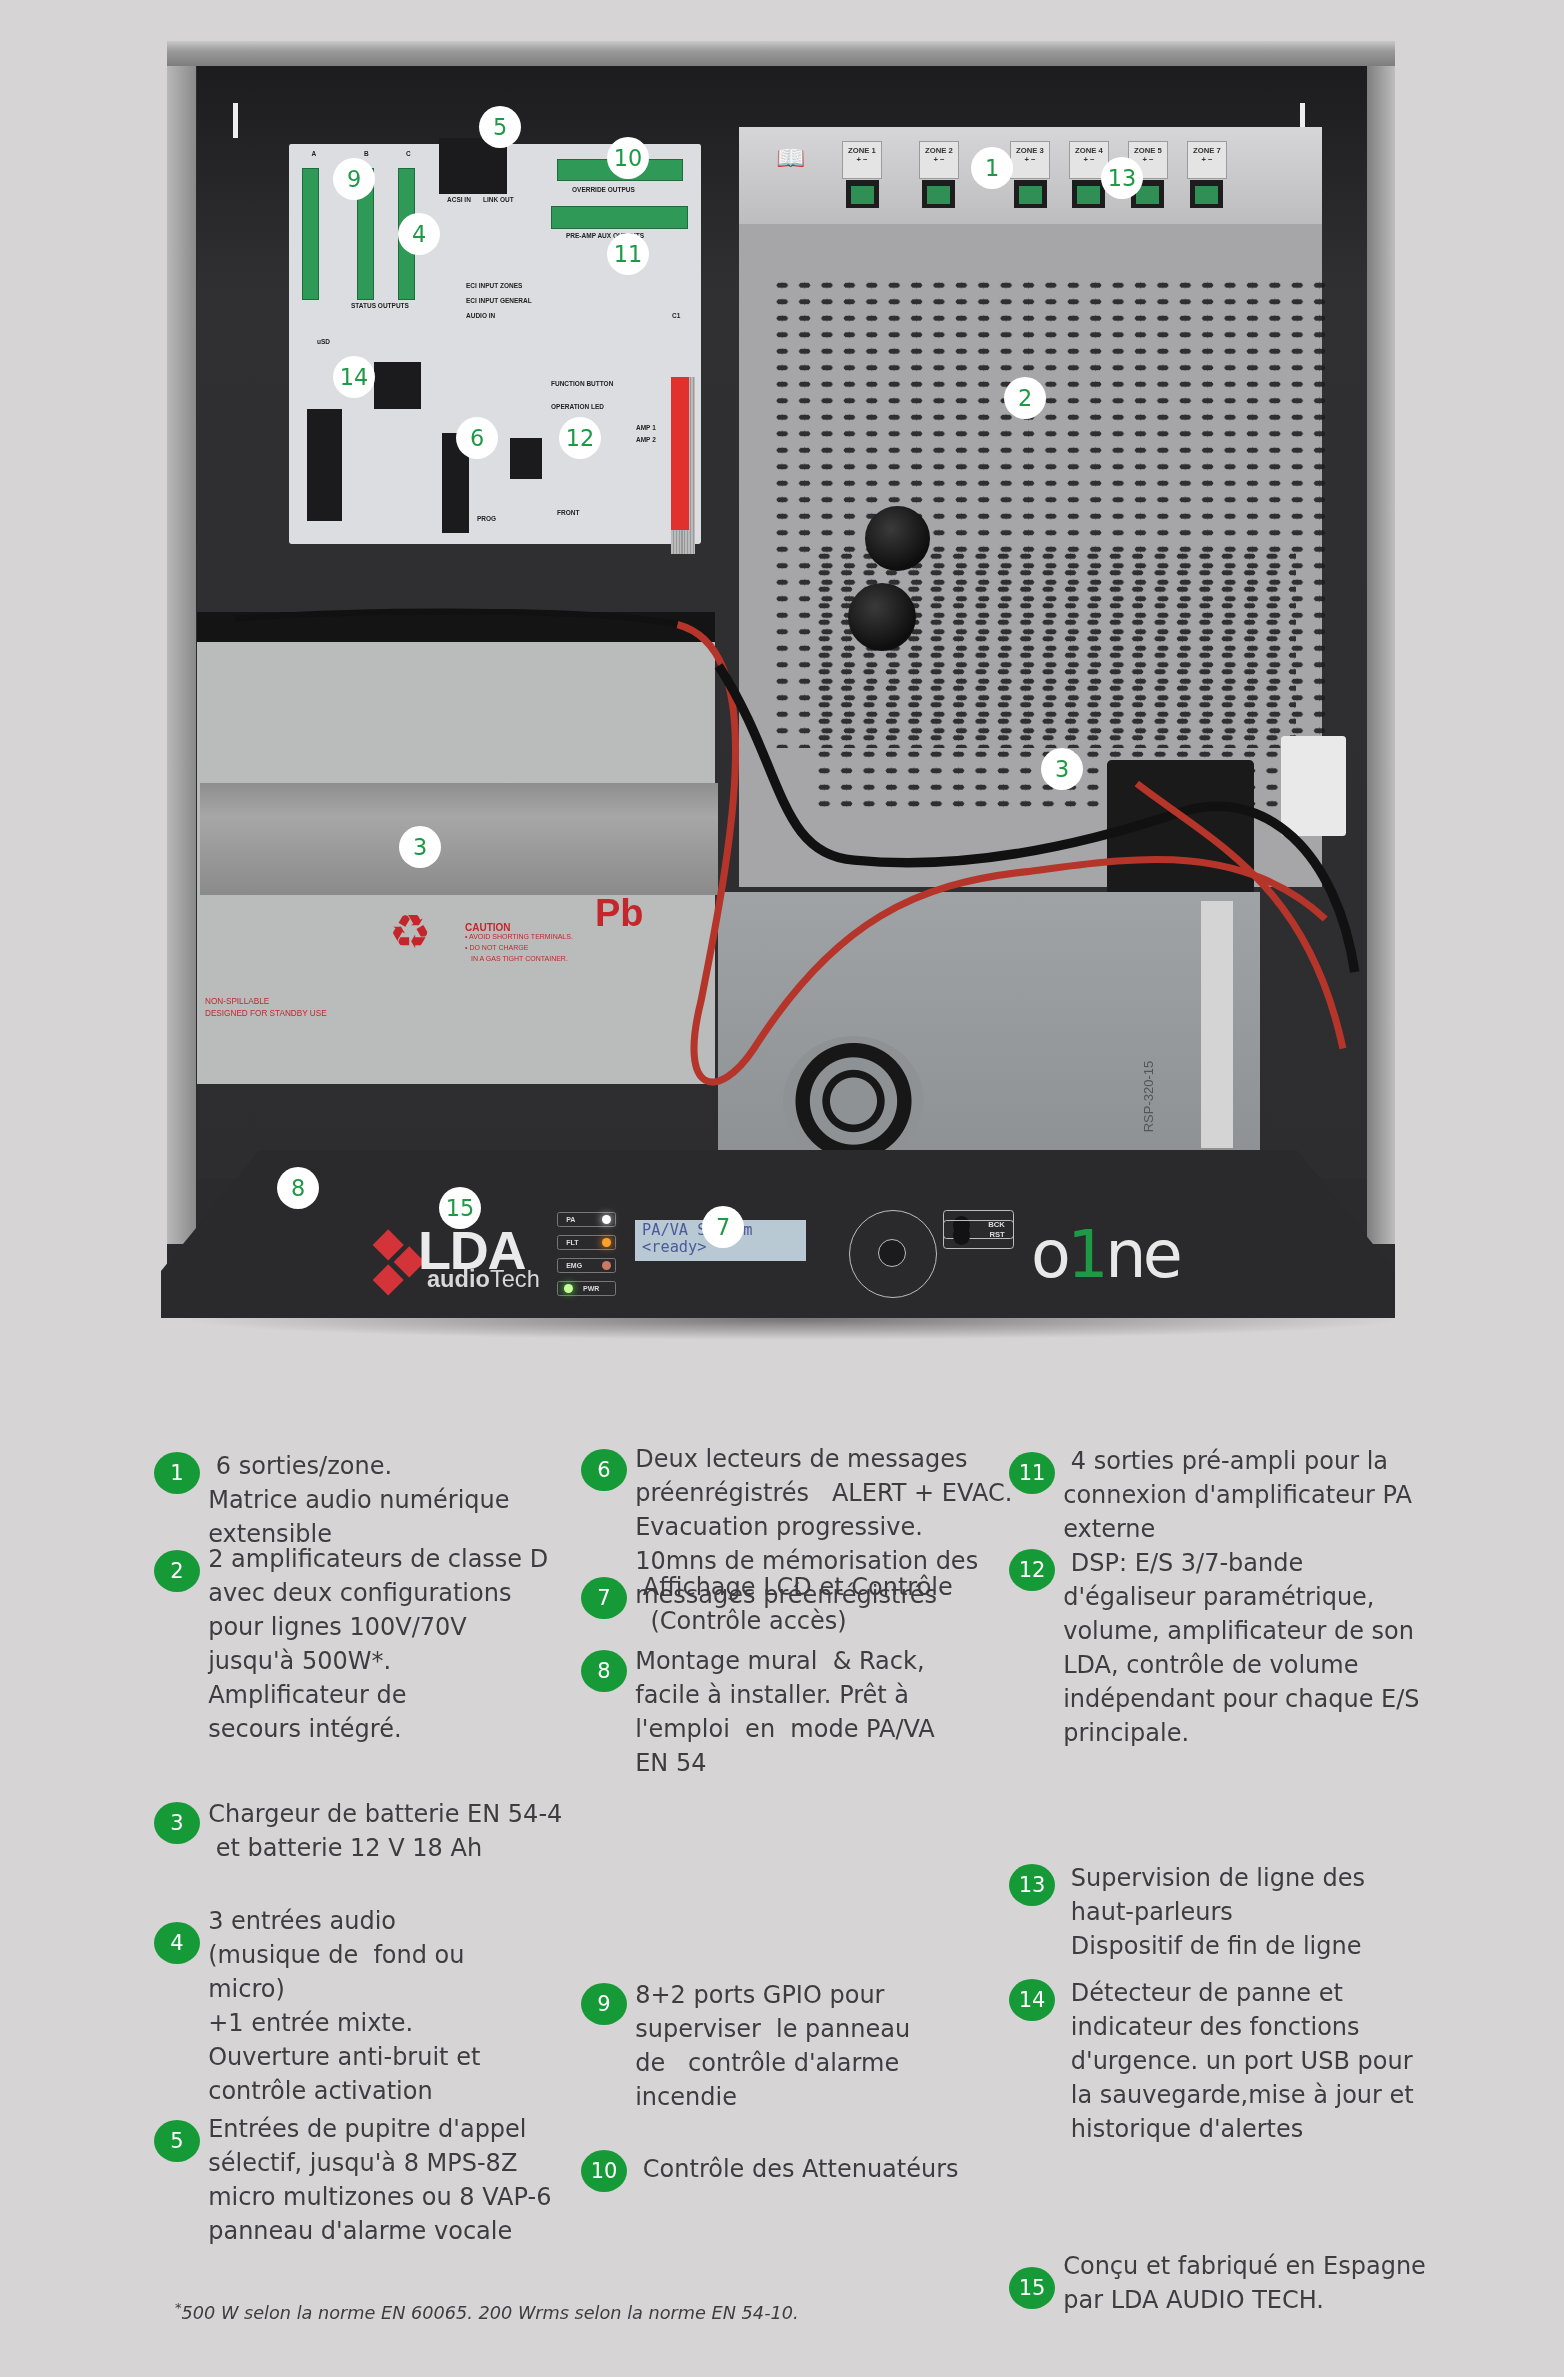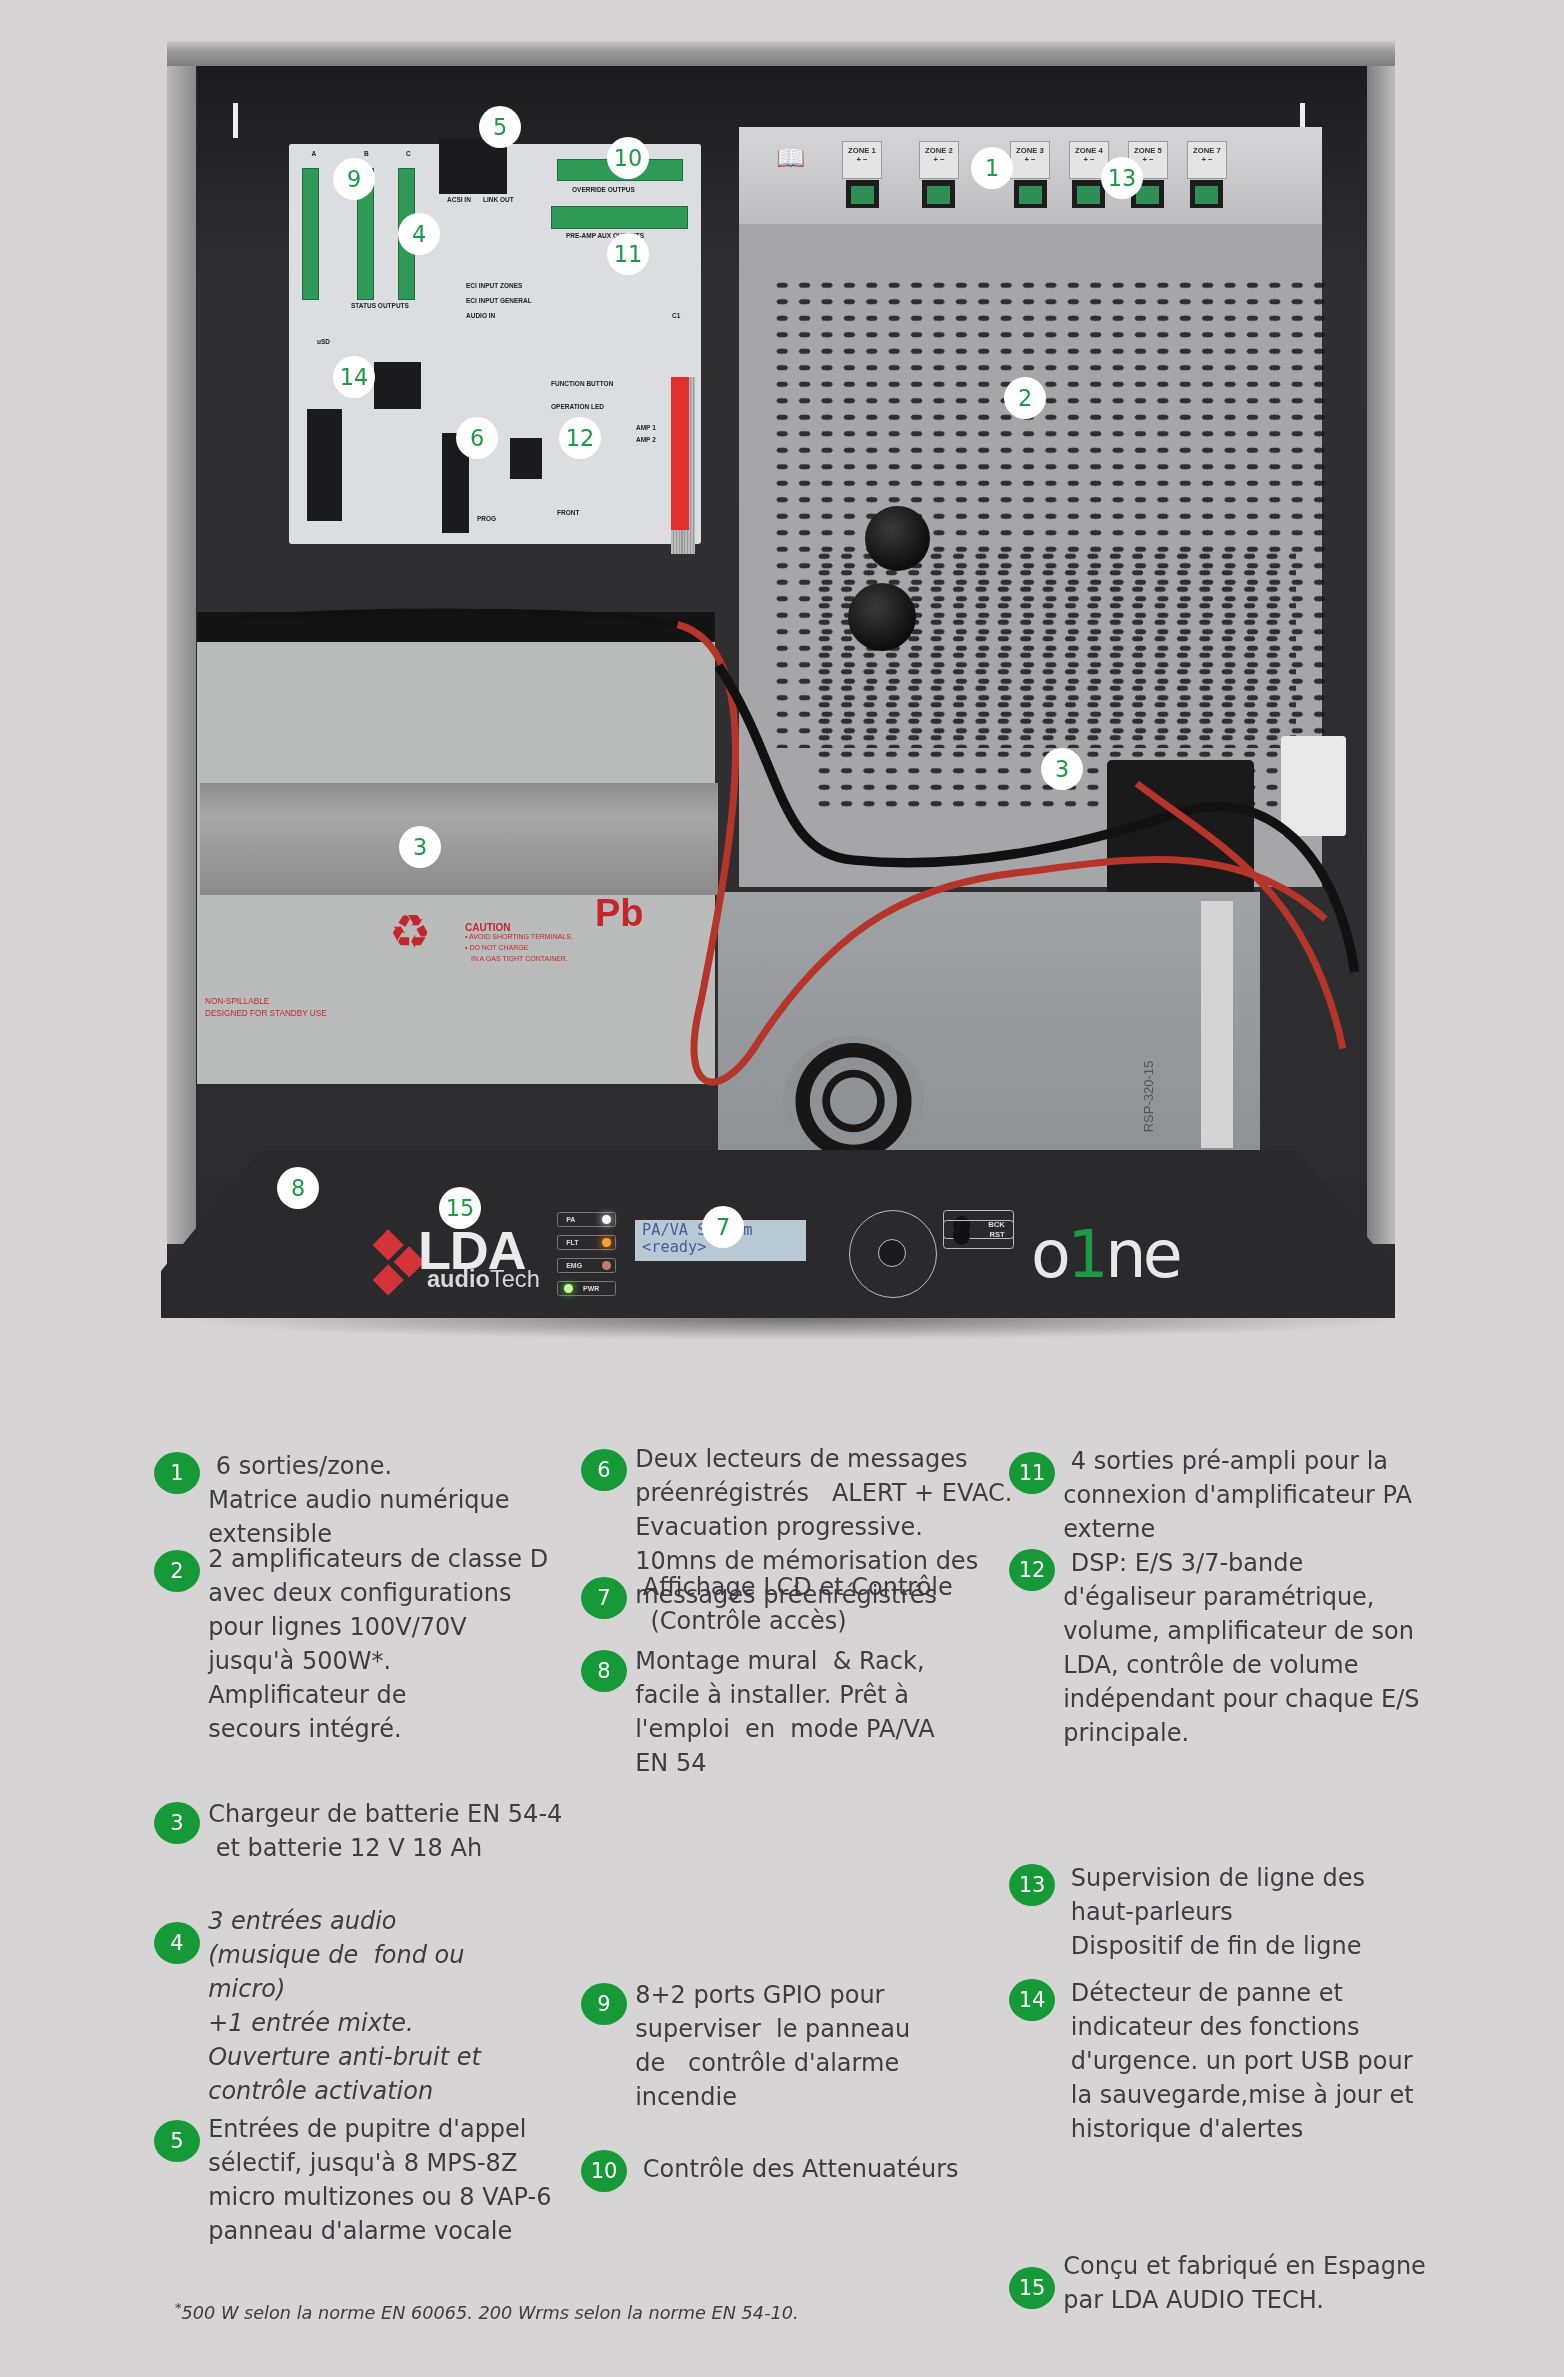--- a/index.html
+++ b/index.html
@@ -237,21 +237,21 @@
 Amplificateur de
 secours intégré.</div>
   </div>
   <div class="item" style="left:154px;top:1802px;">
     <div class="badge">3</div>
     <div class="txt" style="margin-top:-4.7px;">Chargeur de batterie EN 54-4
  et batterie 12 V 18 Ah</div>
   </div>
   <div class="item" style="left:154px;top:1922px;">
     <div class="badge">4</div>
-    <div class="txt" style="margin-top:-17.7px;font-style:italic;">3 entrées audio
+    <div class="txt" style="margin-top:-17.7px;">3 entrées audio
 (musique de  fond ou
 micro)
 +1 entrée mixte.
 Ouverture anti-bruit et
 contrôle activation</div>
   </div>
   <div class="item" style="left:154px;top:2120px;">
     <div class="badge">5</div>
     <div class="txt" style="margin-top:-8.2px;">Entrées de pupitre d'appel
 sélectif, jusqu'à 8 MPS-8Z

